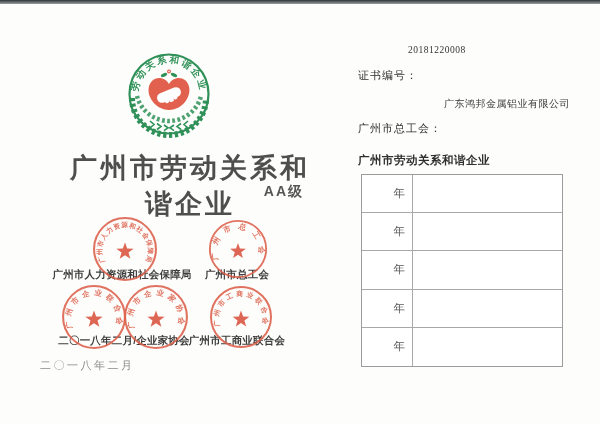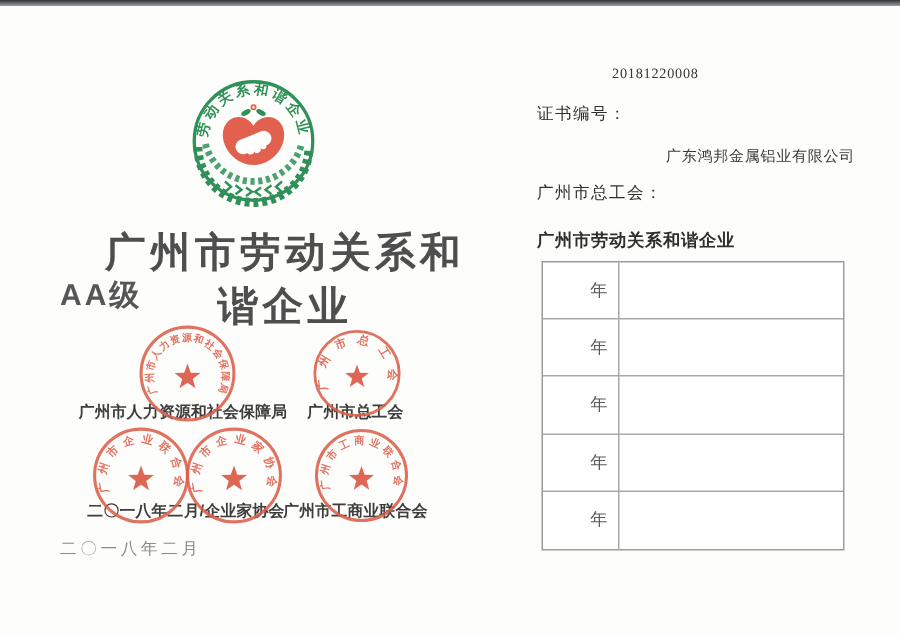--- a/index.html
+++ b/index.html
@@ -14,22 +14,22 @@
   }
   .abs{position:absolute;}
 
   
   .emblem{left:127px;top:52px;width:84px;height:88px;}
   .cert-title{
     left:40px;top:150px;width:264px;text-align:center;
     font-size:27px;font-weight:700;color:#4e4e4e;letter-spacing:3px;margin-left:18px;
   }
   .cert-grade{
-    left:40px;top:183px;width:264px;text-align:left;
-    font-size:20px;font-weight:700;color:#565656;letter-spacing:2px;
+    left:40px;top:183px;width:264px;text-align:right;
+    font-size:14px;font-weight:700;color:#565656;letter-spacing:2px;
   }
   .org-label{
     font-size:10.5px;font-weight:700;color:#3d3d3d;white-space:nowrap;
     transform:translateX(-50%);letter-spacing:0.2px;
   }
   .l1{left:122px;top:268px;}
   .l2{left:237px;top:268px;}
   .l3{left:124px;top:334px;}
   .l4{left:237px;top:334px;}
   .issue-date{

